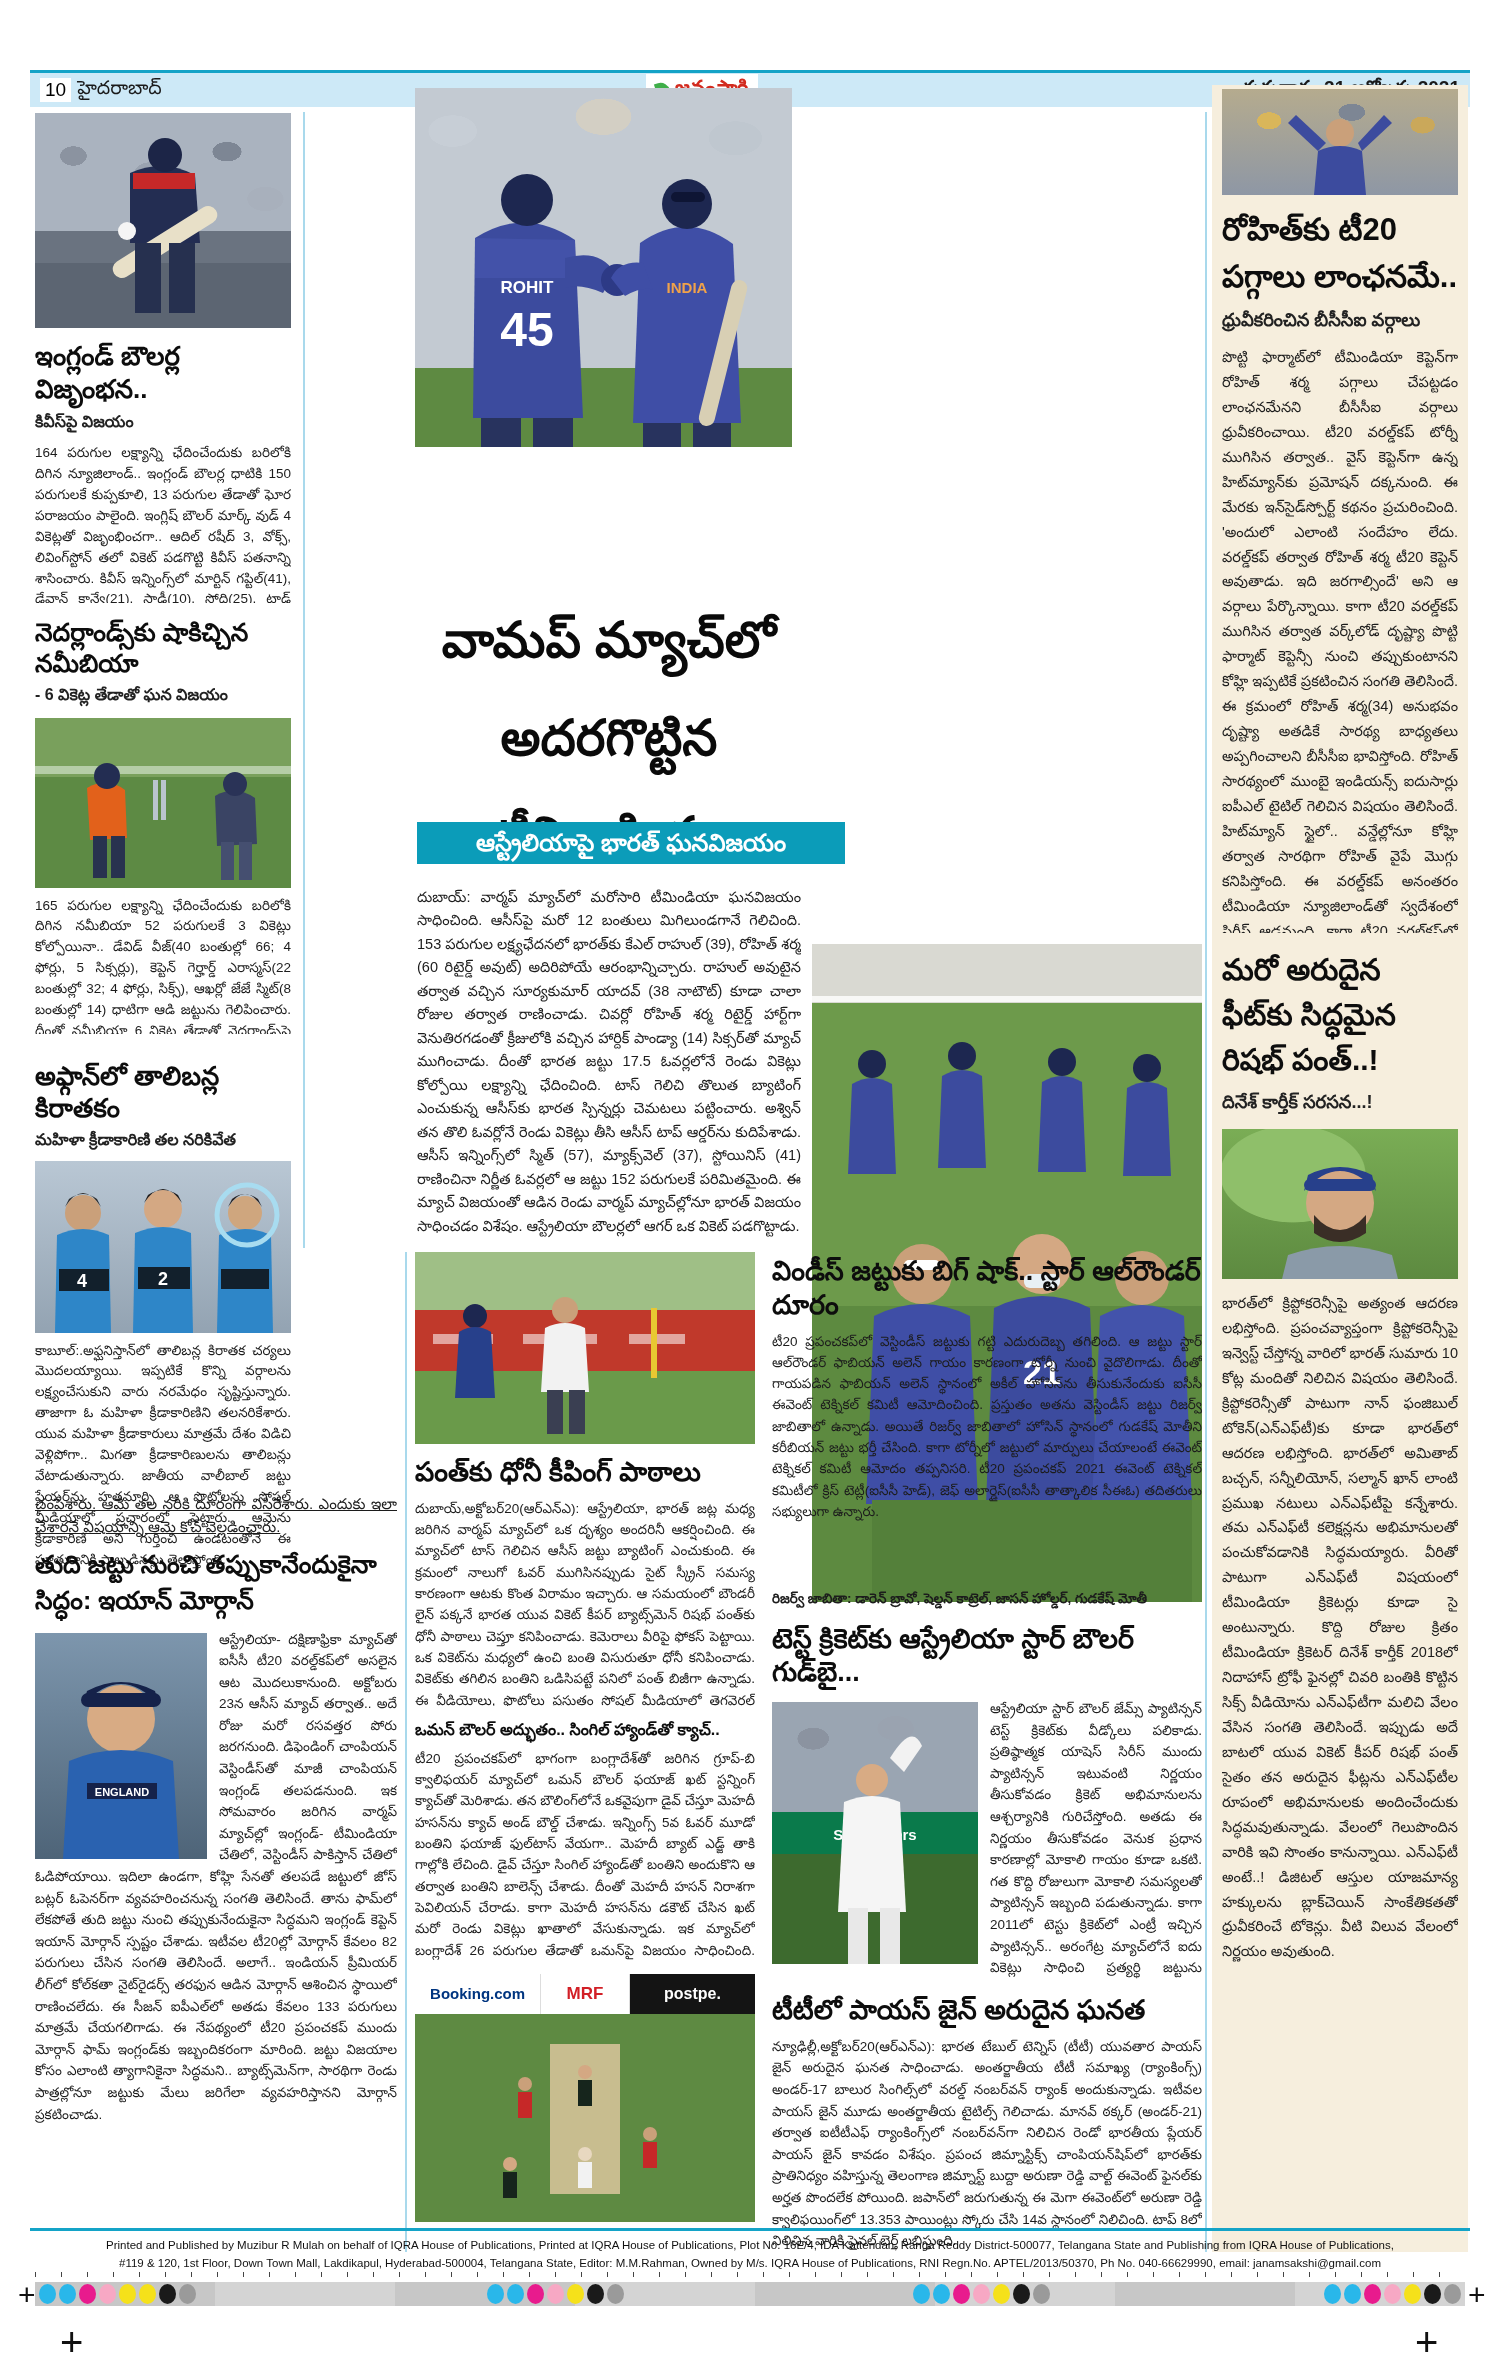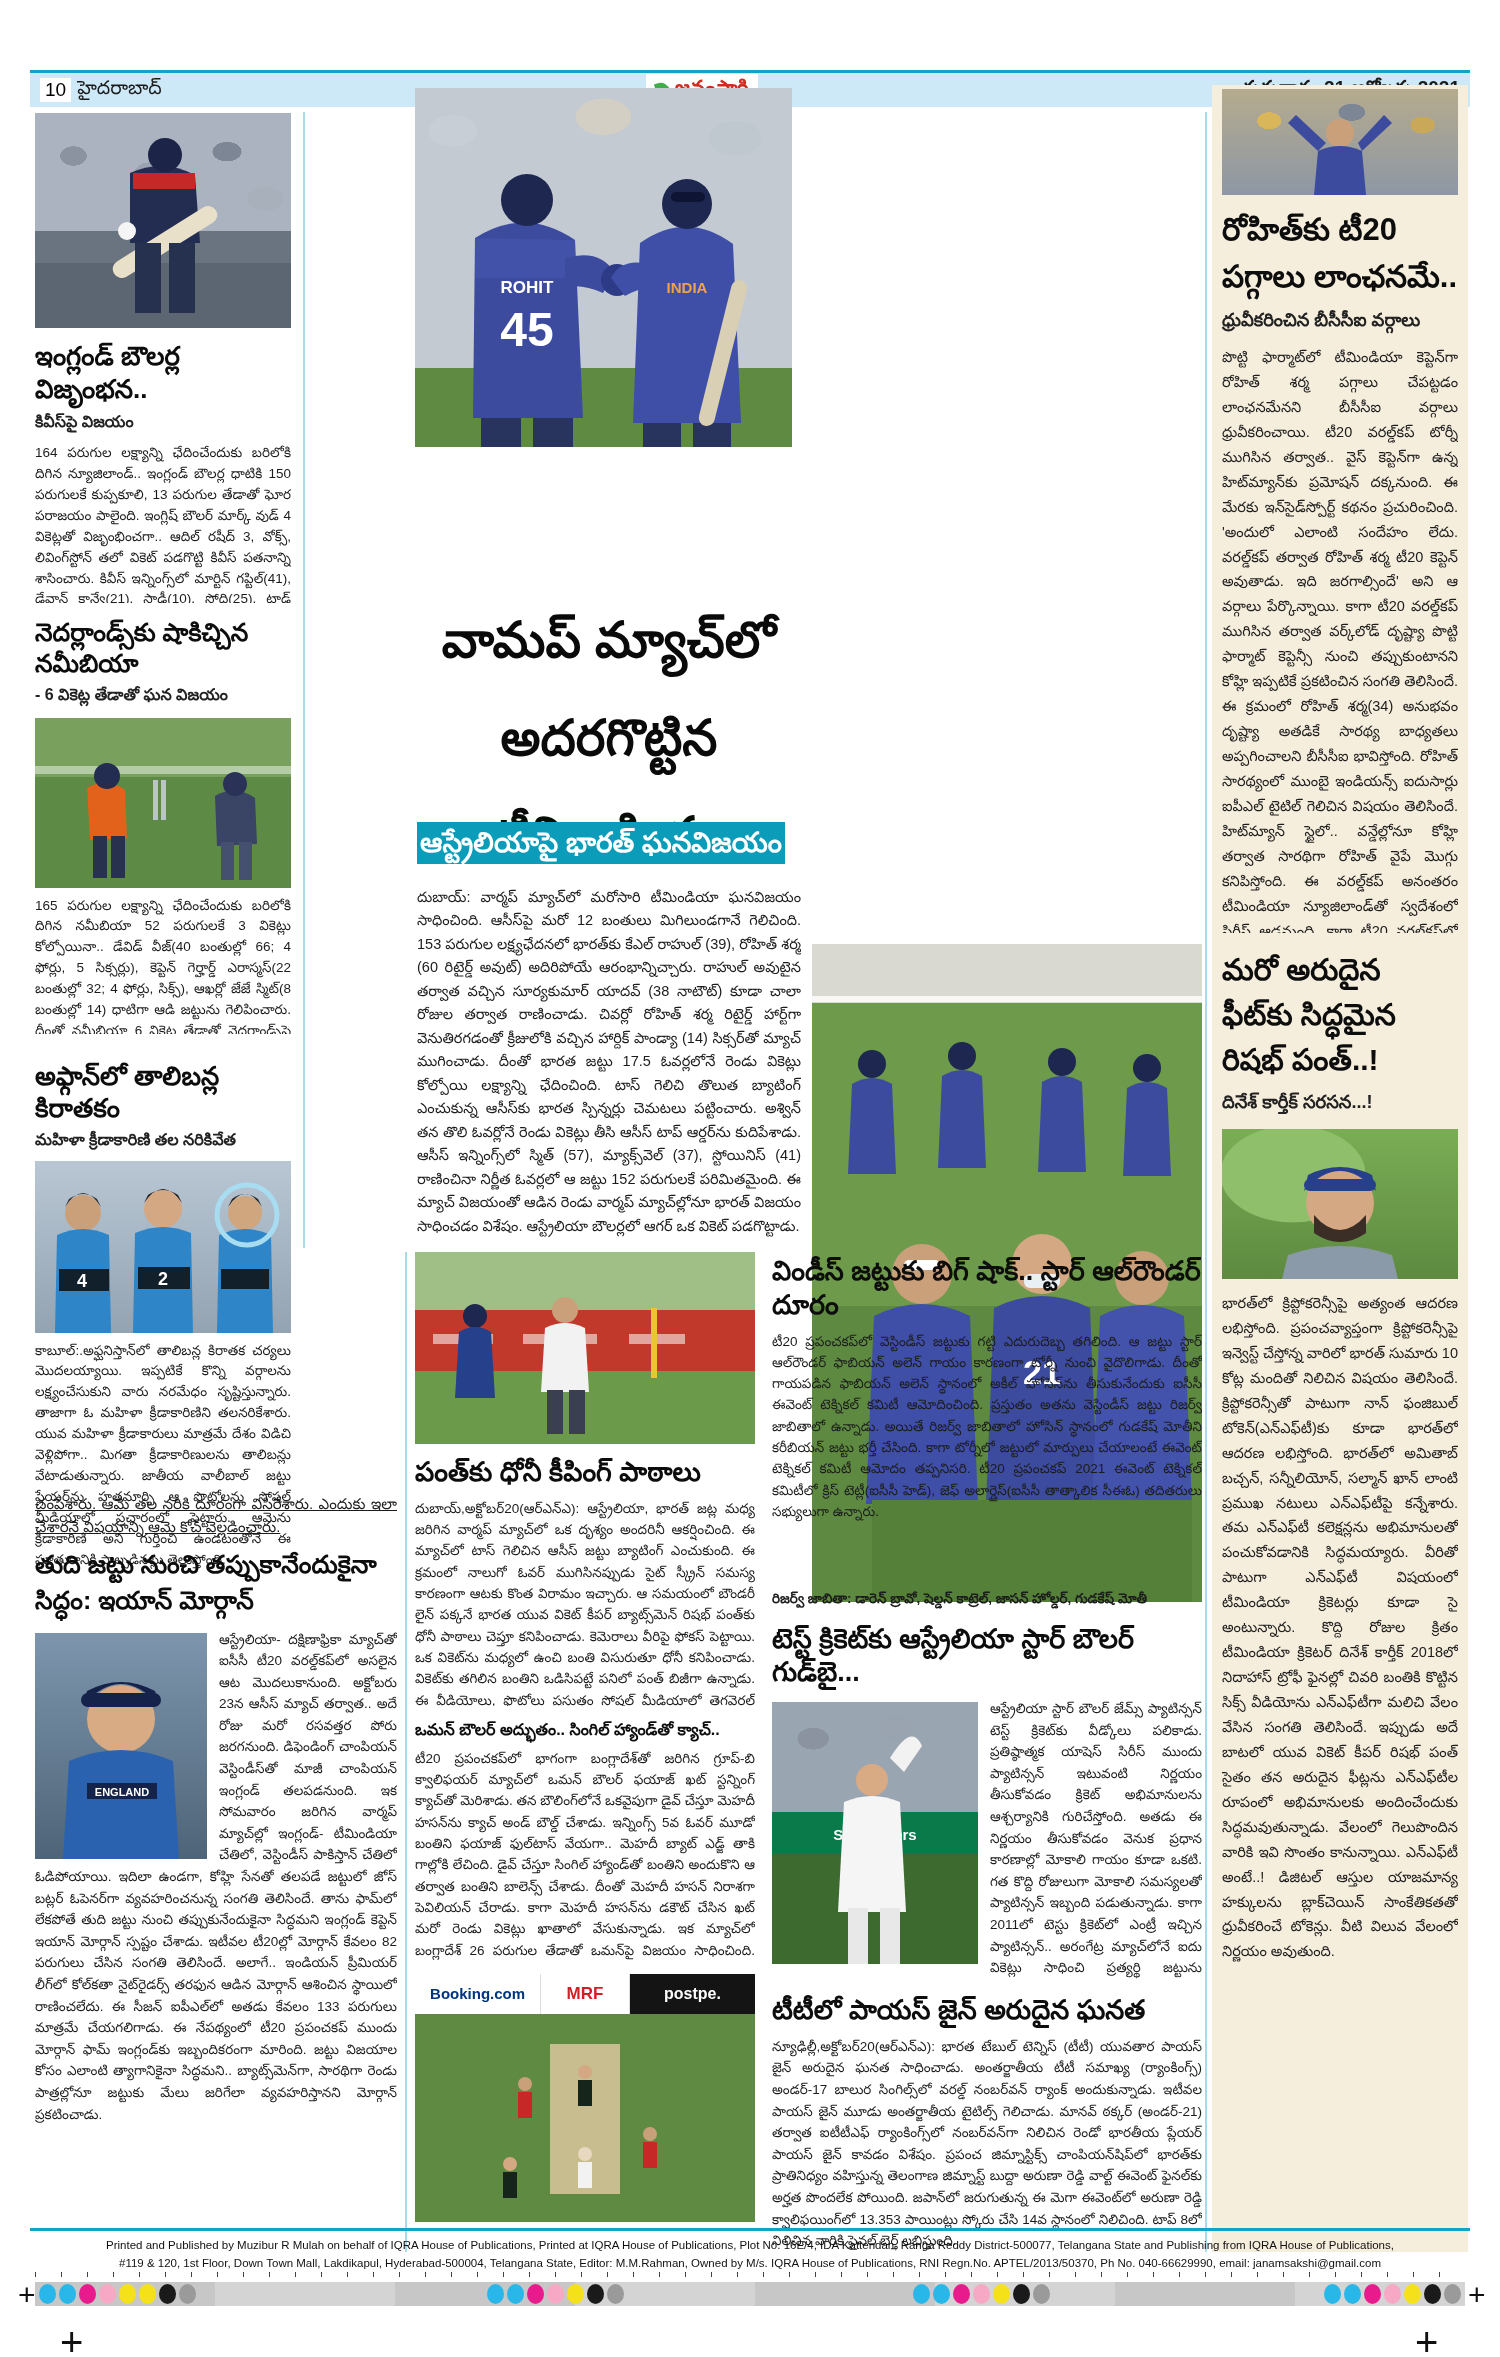--- a/index.html
+++ b/index.html
@@ -174,21 +174,21 @@
 
       <rect x="300" y="190" width="16" height="150" rx="8" fill="#d8cfb4" transform="rotate(14 308 265)"></rect>
     </svg>
   </div>
 
   <div class="abs" style="left:417px;top:592px;width:384px;height:212px;text-align:center;font-weight:900;color:#0a0a0a;font-size:50px;line-height:1.95;">
     <div>వామప్ మ్యాచ్‌లో</div>
     <div>అదరగొట్టిన టీమిండియా</div>
   </div>
 
-  <div class="abs banner" style="left:417px;top:822px;width:368px;height:42px;font-size:28px;line-height:42px;">ఆస్ట్రేలియాపై భారత్ ఘనవిజయం</div>
+  <div class="abs banner" style="left:417px;top:822px;width:428px;height:42px;font-size:24px;line-height:42px;">ఆస్ట్రేలియాపై భారత్ ఘనవిజయం</div>
 
   <div class="abs body-txt" style="left:417px;top:886px;width:384px;height:358px;font-size:14.5px;line-height:1.62;">దుబాయ్: వార్మప్ మ్యాచ్‌లో మరోసారి టీమిండియా ఘనవిజయం సాధించింది. ఆసీస్‌పై మరో 12 బంతులు మిగిలుండగానే గెలిచింది. 153 పరుగుల లక్ష్యఛేదనలో భారత్‌కు కేఎల్ రాహుల్ (39), రోహిత్ శర్మ (60 రిటైర్డ్ అవుట్) అదిరిపోయే ఆరంభాన్నిచ్చారు. రాహుల్ అవుటైన తర్వాత వచ్చిన సూర్యకుమార్ యాదవ్ (38 నాటౌట్) కూడా చాలా రోజుల తర్వాత రాణించాడు. చివర్లో రోహిత్ శర్మ రిటైర్డ్ హార్ట్‌గా వెనుతిరగడంతో క్రీజులోకి వచ్చిన హార్దిక్ పాండ్యా (14) సిక్సర్‌తో మ్యాచ్ ముగించాడు. దీంతో భారత జట్టు 17.5 ఓవర్లలోనే రెండు వికెట్లు కోల్పోయి లక్ష్యాన్ని ఛేదించింది. టాస్ గెలిచి తొలుత బ్యాటింగ్ ఎంచుకున్న ఆసీస్‌కు భారత స్పిన్నర్లు చెమటలు పట్టించారు. అశ్విన్ తన తొలి ఓవర్లోనే రెండు వికెట్లు తీసి ఆసీస్ టాప్ ఆర్డర్‌ను కుదిపేశాడు. ఆసీస్ ఇన్నింగ్స్‌లో స్మిత్ (57), మ్యాక్స్‌వెల్ (37), స్టోయినిస్ (41) రాణించినా నిర్ణీత ఓవర్లలో ఆ జట్టు 152 పరుగులకే పరిమితమైంది. ఈ మ్యాచ్ విజయంతో ఆడిన రెండు వార్మప్ మ్యాచ్‌ల్లోనూ భారత్ విజయం సాధించడం విశేషం. ఆస్ట్రేలియా బౌలర్లలో ఆగర్ ఒక వికెట్ పడగొట్టాడు.</div>
 
   <div class="abs photo" style="left:812px;top:585px;width:390px;height:658px;background:linear-gradient(#d9d9d2 0 9%, #6d9a4b 9% 55%, #5d8a40 55% 100%);">
     <svg width="390" height="658" viewBox="0 0 390 658">
       <rect x="0" y="52" width="390" height="6" fill="#ffffff" opacity="0.8"></rect>
 
       <g fill="#3c4b9e">
         <circle cx="60" cy="120" r="14" fill="#1d2750"></circle>
           <path d="M40 140 Q60 128 80 140 L84 230 L36 230 Z"></path>

